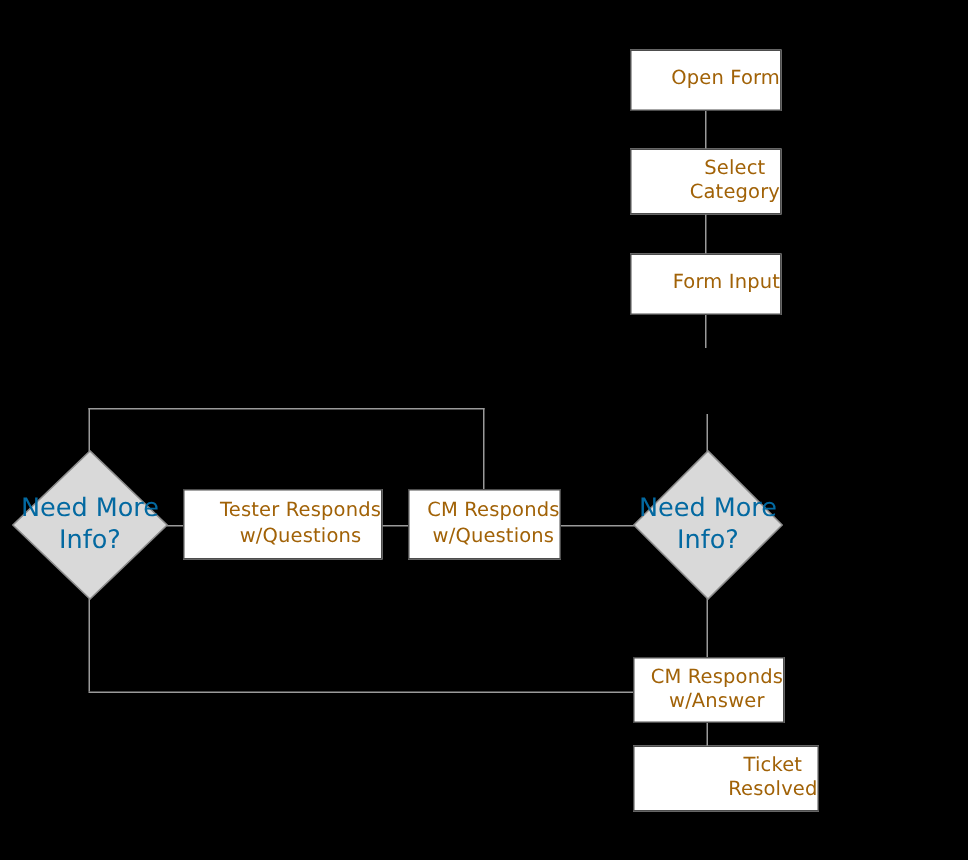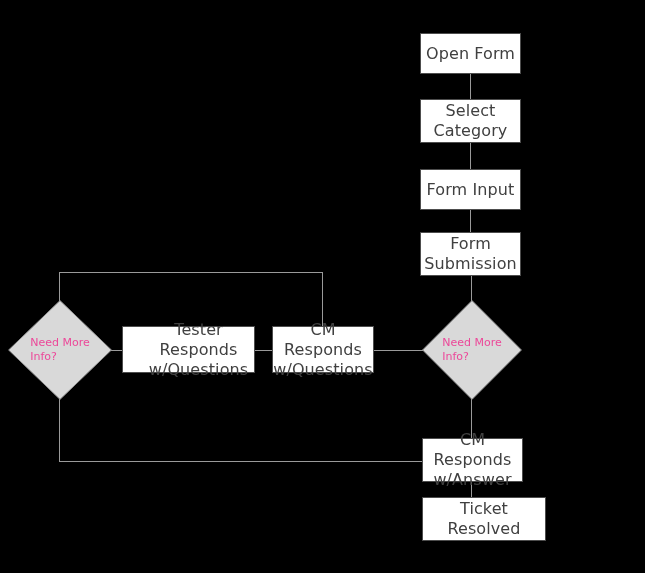--- a/index.html
+++ b/index.html
@@ -13,24 +13,24 @@
     height: 573px;
     background: #000000;
     overflow: hidden;
     font-family: "DejaVu Sans", "Liberation Sans", sans-serif;
   }
   .node {
     position: absolute;
     box-sizing: border-box;
     display: flex;
     align-items: center;
-    justify-content: center;
+    justify-content: flex-end;
     text-align: center;
-    color: #404040;
-    font-size: 16px;
+    color: #a16207;
+    font-size: 13px;
     line-height: 1.25;
     letter-spacing: 0.1px;
     z-index: 3;
   }
   .process {
     background: #ffffff;
     border: 1px solid #4d4d4d;
   }
   .decision-wrap {
     position: absolute;
@@ -43,22 +43,23 @@
     height: 100%;
   }
   .decision-label {
     position: absolute;
     left: 0; top: 0;
     width: 100%;
     height: 100%;
     display: flex;
     align-items: center;
     justify-content: center;
-    color: #ec4899;
-    font-size: 11px;
+    text-align: center;
+    color: #0369a1;
+    font-size: 17px;
     line-height: 1.25;
     pointer-events: none;
   }
   .edge {
     position: absolute;
     background: #9a9a9a;
     z-index: 1;
   }
   .edge-h { height: 1px; }
   .edge-v { width: 1px; }
@@ -98,23 +99,20 @@
   </div>
 
   <div class="node process" style="left:420px; top:169px; width:101px; height:41px;">
     <span>Form Input</span>
   </div>
 
   <div class="node process" style="left:420px; top:99px; width:101px; height:44px;">
     <span>Select<br>Category</span>
   </div>
 
-  <div class="node process" style="left:420px; top:232px; width:101px; height:44px;">
-    <span>Form<br>Submission</span>
-  </div>
 
   <div class="decision-wrap" style="left:422px; top:300px; width:100px; height:100px;">
     <svg class="decision-shape" viewBox="0 0 100 100" preserveAspectRatio="none">
       <polygon points="50,0.6 99.4,50 50,99.4 0.6,50" fill="#d9d9d9" stroke="#8c8c8c" stroke-width="1"></polygon>
     </svg>
     <div class="decision-label">Need More<br>Info?</div>
   </div>
 
   <div class="node process" style="left:422px; top:438px; width:101px; height:44px;">
     <span>CM Responds<br>w/Answer</span>

